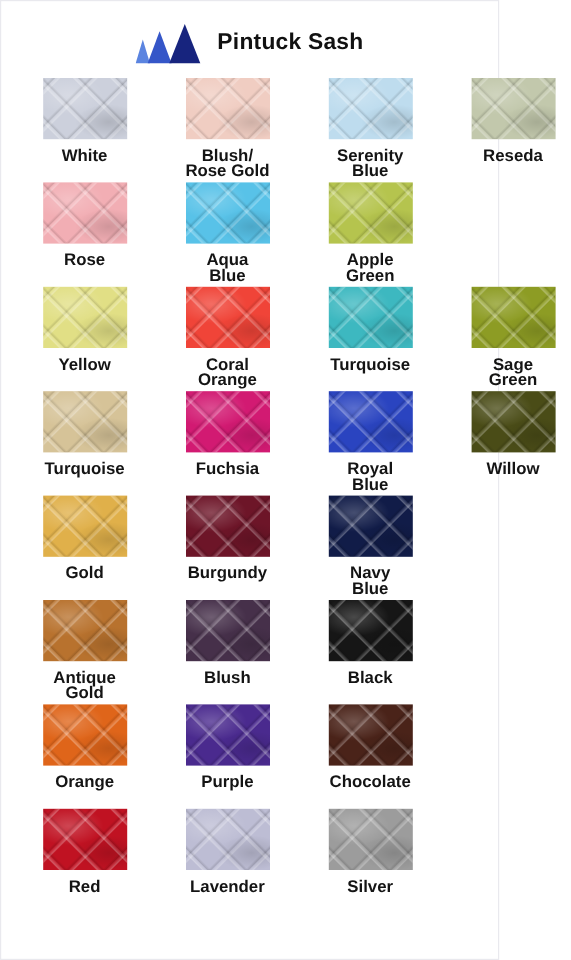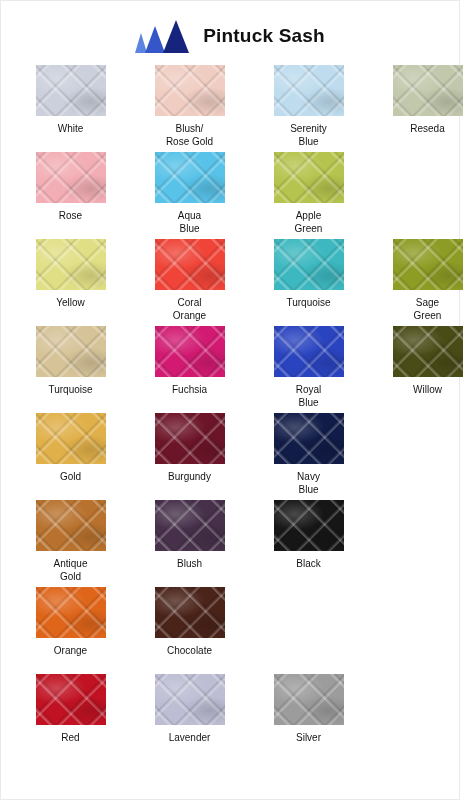--- a/index.html
+++ b/index.html
@@ -11,21 +11,21 @@
   body {
     width: 476px;
     height: 800px;
     font-family: "Liberation Sans", sans-serif;
     -webkit-font-smoothing: antialiased;
     overflow: hidden;
     position: relative;
   }
   #page {
     position: relative;
-    width: 460px;
+    width: 416px;
     height: 800px;
     background: #ffffff;
     box-sizing: border-box;
     border: 1px solid #e9e9ee;
   }
 
   
   #header {
     height: 62px;
     display: flex;
@@ -100,22 +100,22 @@
   .swatch-chip .sheen {
     position: absolute;
     inset: 0;
     background-image:
       radial-gradient(ellipse 60% 45% at 30% 28%, rgba(255,255,255,0.22), rgba(255,255,255,0) 70%),
       radial-gradient(ellipse 55% 40% at 78% 72%, rgba(0,0,0,0.14), rgba(0,0,0,0) 72%);
   }
 
   .swatch-label {
     margin-top: 7px;
-    font-size: 10px;
-    font-weight: normal;
+    font-size: 14px;
+    font-weight: bold;
     color: #141414;
     text-align: center;
     line-height: 12.5px;
     white-space: pre-line;
   }
 </style>
 </head>
 <body>
 
 <div id="page">
@@ -302,20 +302,27 @@
       </div>
       <div class="swatch-row">
         <div class="swatch-cell">
           <div class="swatch-chip" style="background-color: rgb(223, 101, 26);">
             <div class="tex"></div>
             <div class="sheen"></div>
           </div>
           <div class="swatch-label">Orange</div>
         </div>
         <div class="swatch-cell">
+          <div class="swatch-chip" style="background-color: rgb(74, 42, 142);">
+            <div class="tex"></div>
+            <div class="sheen"></div>
+          </div>
+          <div class="swatch-label">Purple</div>
+        </div>
+        <div class="swatch-cell">
           <div class="swatch-chip" style="background-color: rgb(74, 35, 25);">
             <div class="tex"></div>
             <div class="sheen"></div>
           </div>
           <div class="swatch-label">Chocolate</div>
         </div>
         <div class="swatch-cell empty"></div>
       </div>
       <div class="swatch-row">
         <div class="swatch-cell">

